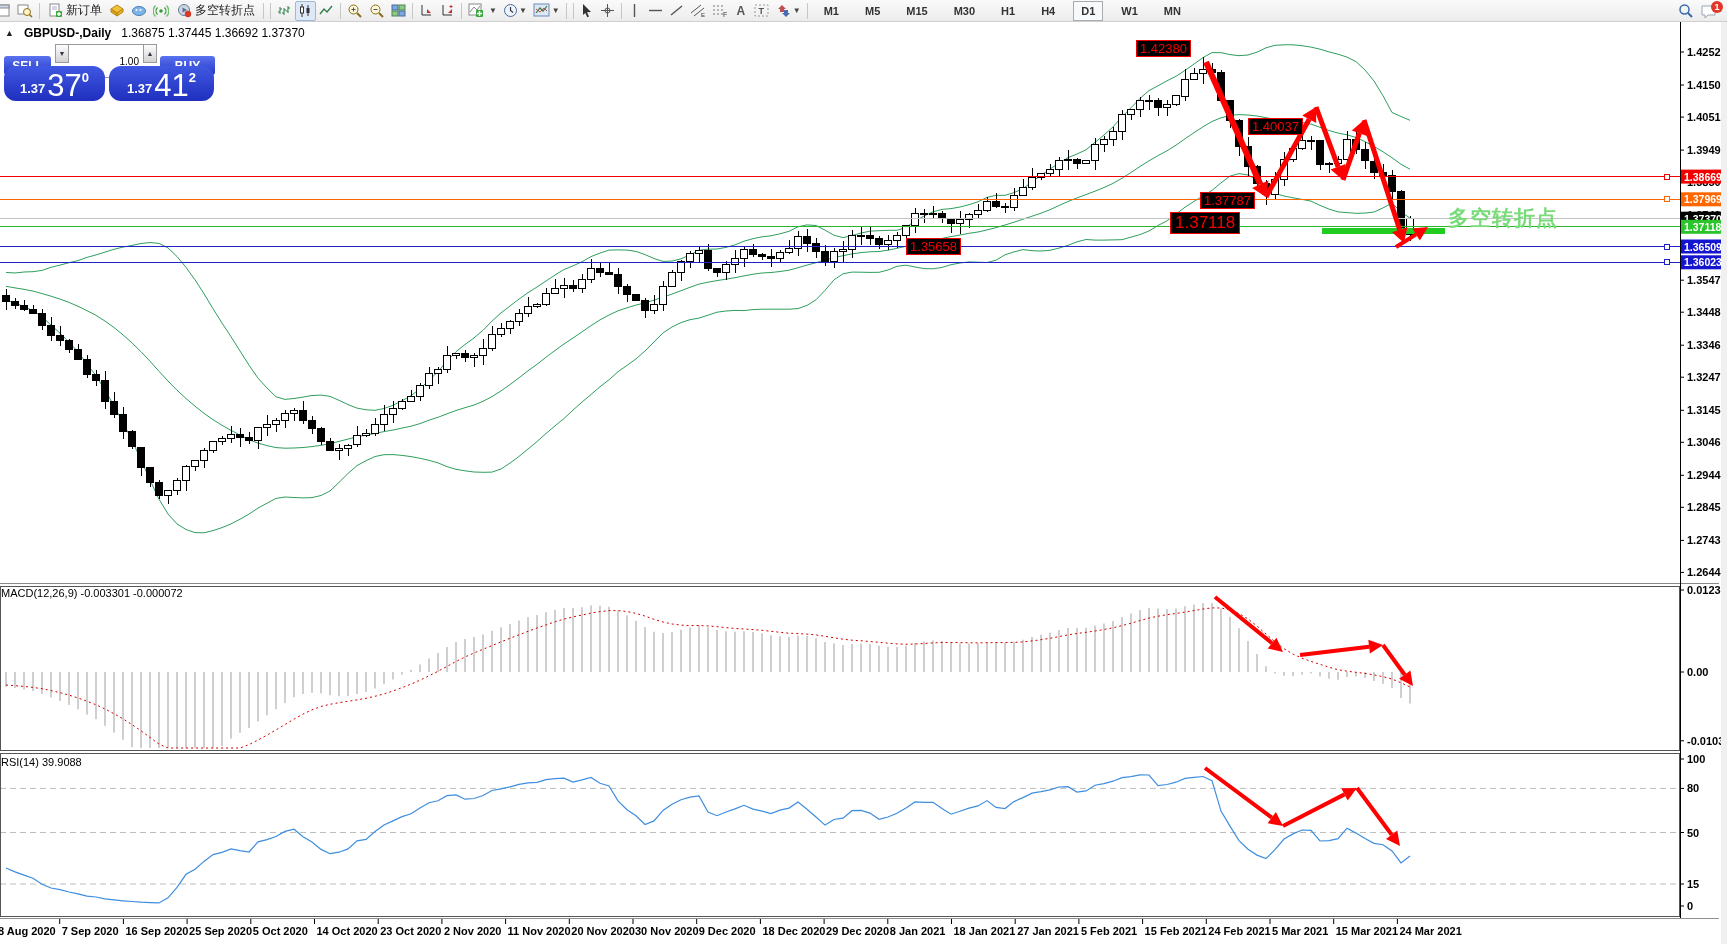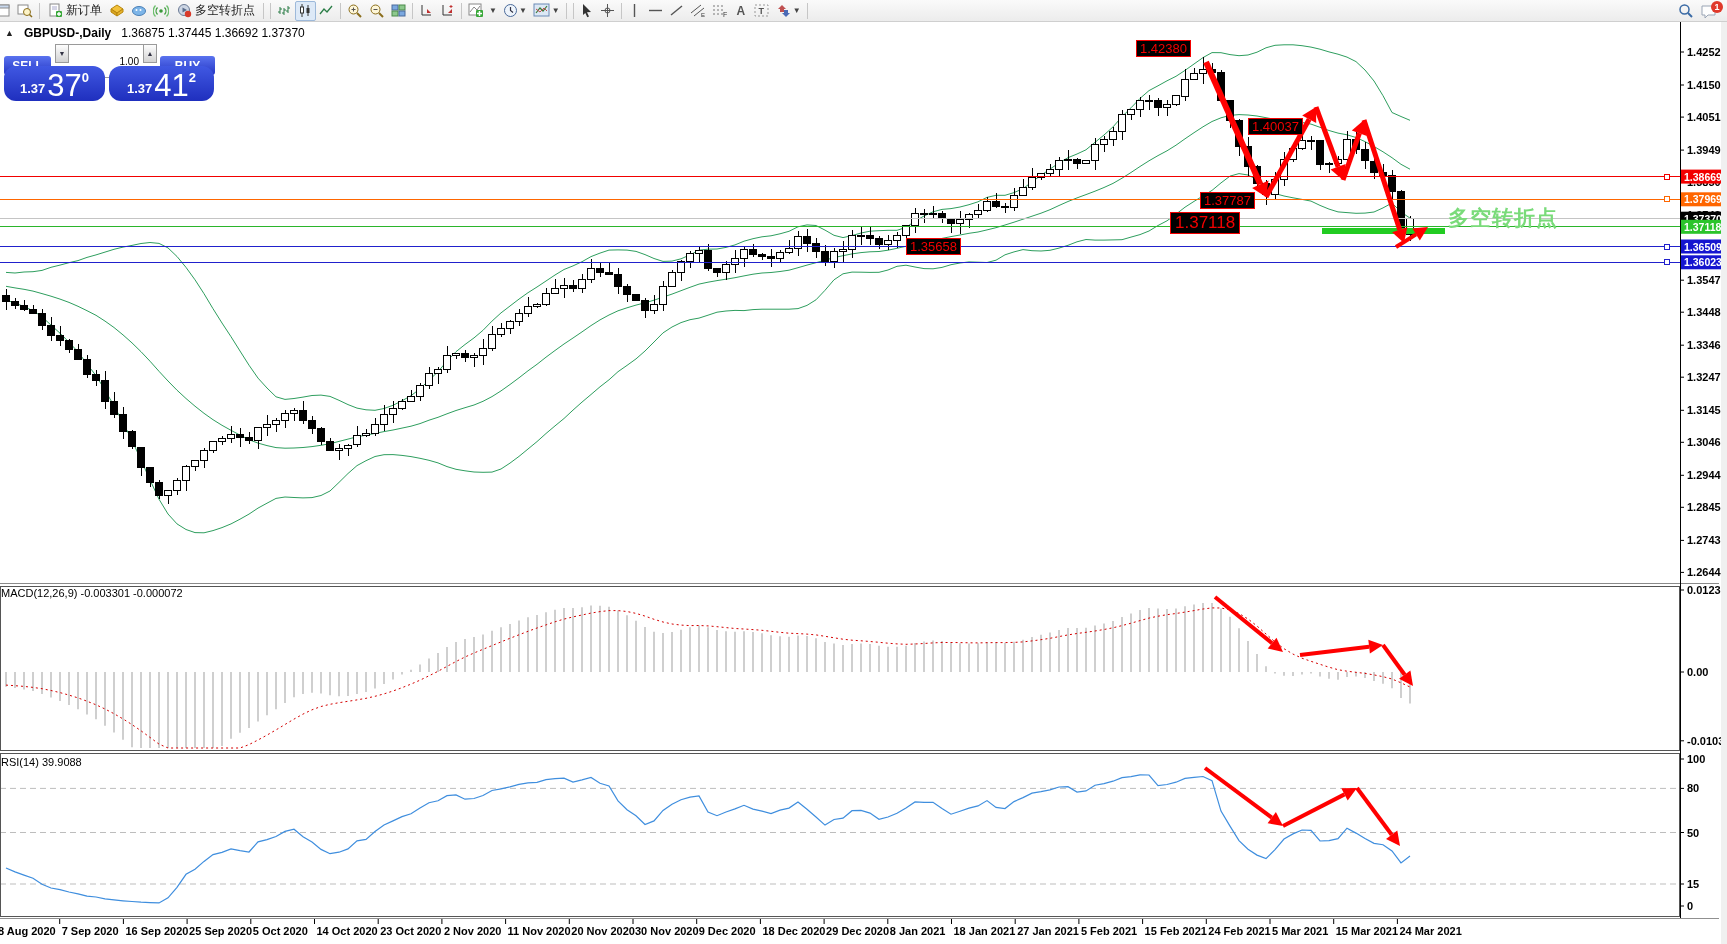--- a/index.html
+++ b/index.html
@@ -238,20 +238,31 @@
         </svg>
       </span>
     <span class="tbtn">
       <svg width="16" height="15">
           <polygon points="4,2 8,6 6,6 6,9 2,9 2,6 0,6" transform="translate(2,0)" fill="#c05050"></polygon>
           <polygon points="4,13 0,9 2,9 2,6 6,6 6,9 8,9" transform="translate(6,1)" fill="#4a6ab5"></polygon>
         </svg>
         <span class="caret">▼</span>
       </span>
     <span class="tsep"></span>
+    <span id="tfbar" style="display:inline-flex;">
+        <span class="tf">M1</span>
+        <span class="tf">M5</span>
+        <span class="tf">M15</span>
+        <span class="tf">M30</span>
+        <span class="tf">H1</span>
+        <span class="tf">H4</span>
+        <span class="tf active">D1</span>
+        <span class="tf">W1</span>
+        <span class="tf">MN</span>
+      </span>
     <span style="flex:1"></span>
     <span class="tbtn">
       <svg width="16" height="16">
           <circle cx="6.5" cy="6.5" r="4.5" fill="none" stroke="#3a6aa5" stroke-width="1.5"></circle>
           <line x1="10" y1="10" x2="14" y2="14" stroke="#3a6aa5" stroke-width="2"></line>
         </svg>
       </span>
     <span class="tbtn" style="position:relative;margin-right:6px;">
       <svg width="18" height="16">
           <path d="M2 3 h13 v9 h-7 l-3 3 v-3 h-3 z" fill="#fdfdfd" stroke="#9aa5b5"></path>

